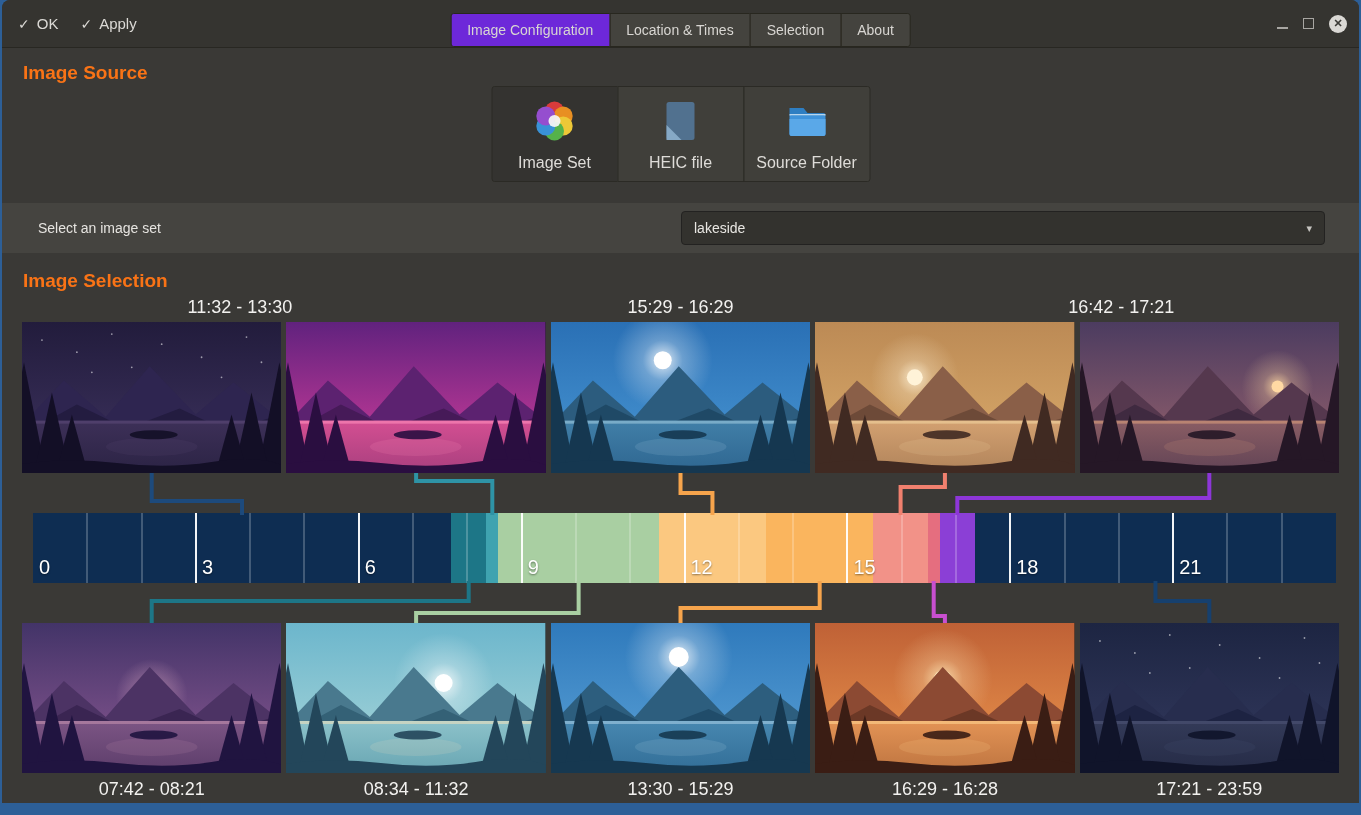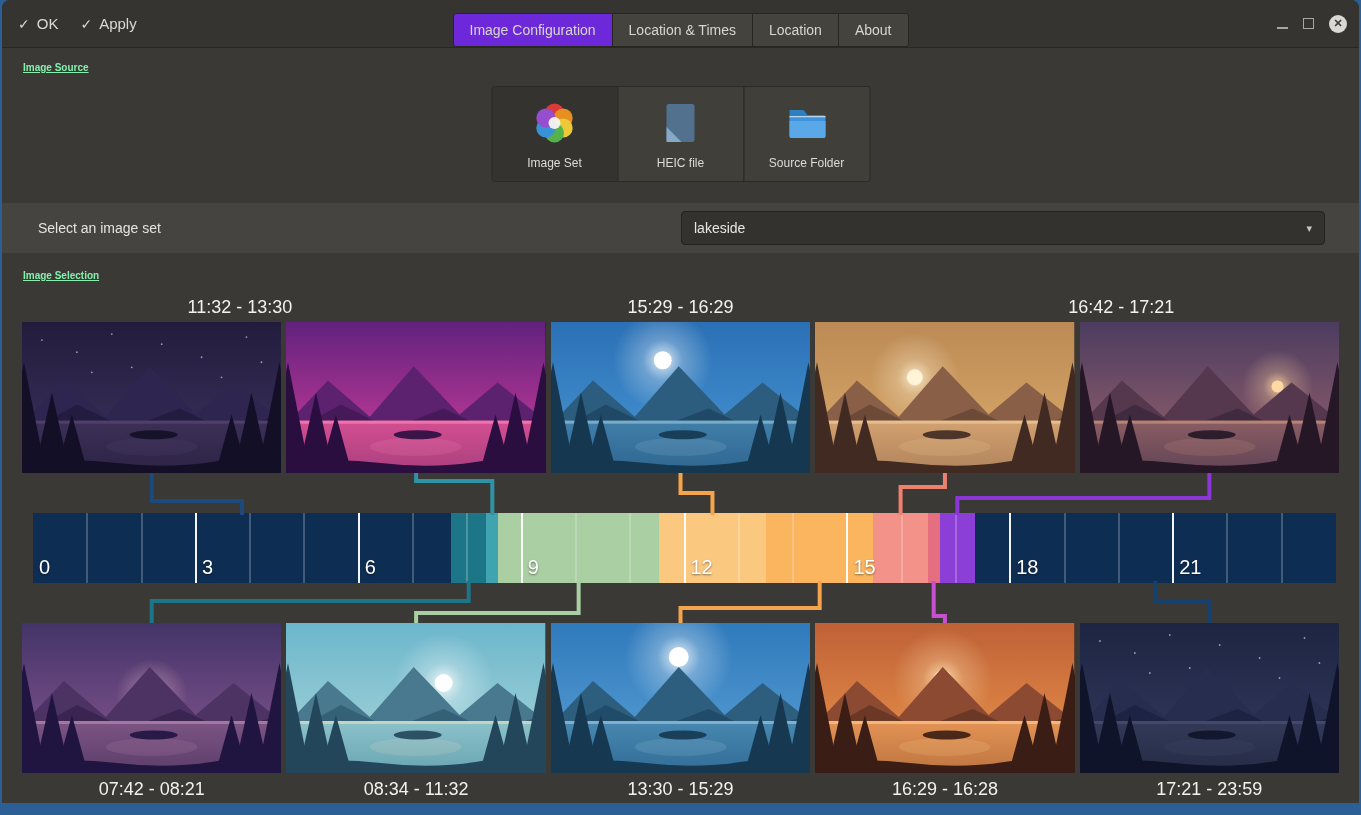--- a/index.html
+++ b/index.html
@@ -18,27 +18,27 @@
   .tab:first-child{border-radius:3px 0 0 3px;margin-left:0;}
   .tab:last-child{border-radius:0 3px 3px 0;}
   .tab.active{background:#6d28d9;}
   .tb-right{position:absolute;right:12px;top:0;height:47px;display:flex;align-items:center;gap:15px;}
   .min{width:11px;height:2px;background:#a8a6a2;margin-top:8px;}
   .max{width:9px;height:9px;border:1.5px solid #a8a6a2;}
   .close{width:18px;height:18px;border-radius:50%;background:#dad8d4;color:#3b3a36;font-size:11px;
          font-weight:bold;display:flex;align-items:center;justify-content:center;}
   
   .content{position:absolute;top:48px;left:0;right:0;bottom:0;background:#3a3936;}
-  .section-header{position:absolute;left:21px;font-weight:bold;font-size:10px;color:#86efac;text-decoration:underline;}
+  .section-header{position:absolute;left:21px;font-weight:bold;font-size:19px;color:#f97316;}
   #hdrSource{top:14px;}
   #hdrSelection{top:222px;}
   .source-group{position:absolute;top:38px;left:50%;transform:translateX(-50%);display:flex;}
   .src-btn{width:127px;height:96px;background:#403f3a;border:1px solid #2b2a25;margin-left:-1px;
            display:flex;flex-direction:column;align-items:center;justify-content:center;gap:9px;
-           color:#dedcd8;font-size:12px;box-sizing:border-box;}
+           color:#dedcd8;font-size:16px;box-sizing:border-box;}
   .src-btn.active{background:#343330;}
   .src-btn:first-child{margin-left:0;border-radius:3px 0 0 3px;}
   .src-btn:last-child{border-radius:0 3px 3px 0;}
   .src-icon svg{width:48px;height:48px;display:block;}
   .select-row{position:absolute;top:155px;left:0;right:0;height:50px;background:#454440;}
   .select-label{position:absolute;left:36px;top:0;line-height:50px;font-size:14px;color:#e6e4e0;}
   .dropdown{position:absolute;left:679px;top:8px;width:644px;height:34px;background:#33322e;
             border:1px solid #232221;border-radius:4px;color:#e8e6e2;font-size:14px;display:flex;
             align-items:center;padding:0 12px;box-sizing:border-box;}
   .dropdown .val{flex:1;}
@@ -70,21 +70,21 @@
         <span>OK</span>
       </div>
       <div class="tb-btn">
         <span class="check">✓</span>
         <span>Apply</span>
       </div>
     </div>
     <div class="tabs" id="tabs">
         <div class="tab active">Image Configuration</div>
         <div class="tab">Location &amp; Times</div>
-        <div class="tab">Location</div>
+        <div class="tab">Selection</div>
         <div class="tab">About</div>
       </div>
     <div class="tb-right">
       <div class="min"></div>
       <div class="max"></div>
       <div class="close">✕</div>
     </div>
   </div>
 
   <div class="content">

